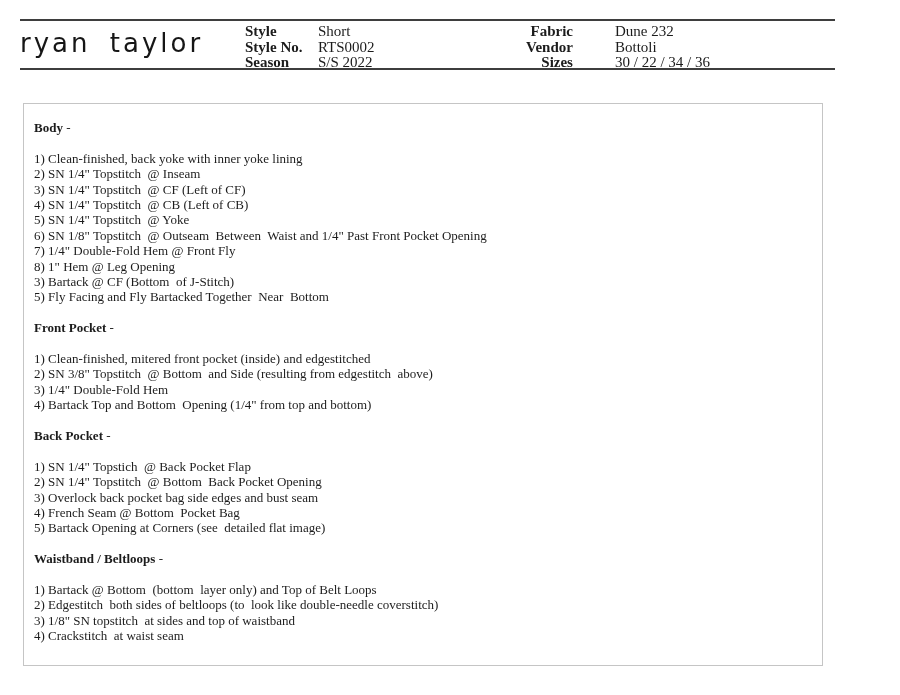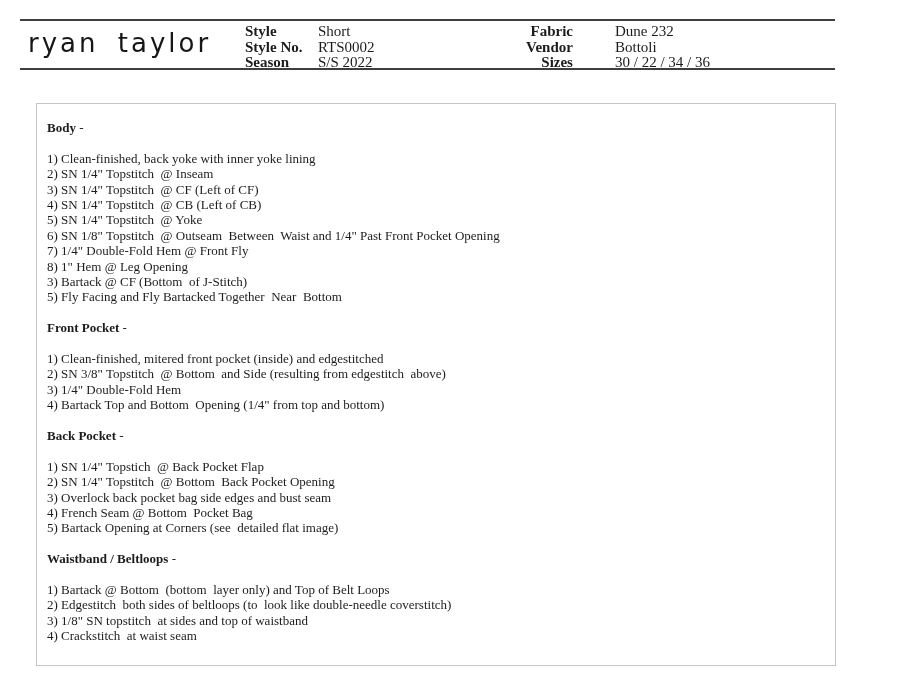--- a/index.html
+++ b/index.html
@@ -18,21 +18,21 @@
     position: absolute;
     left: 20px;
     top: 19px;
     width: 815px;
     height: 51px;
     border-top: 2px solid #3e3e3e;
     border-bottom: 2px solid #3e3e3e;
   }
   .logo {
     position: absolute;
-    left: 8px;
+    left: 0;
     top: 7px;
     font-family: "DejaVu Sans", sans-serif;
     font-size: 26px;
     font-weight: 400;
     letter-spacing: 3px;
     word-spacing: 8px;
     color: #161616;
   }
   .hcol {
     position: absolute;
@@ -43,21 +43,21 @@
   .hcol div { white-space: nowrap; }
   .hlabels { font-weight: bold; }
   .hcol.l-labels { left: 225px; }
   .hcol.l-values { left: 298px; }
   .hcol.r-labels { left: 506px; text-align: right; }
   .hcol.r-values { left: 595px; }
 
   
   .spec-box {
     position: absolute;
-    left: 36px;
+    left: 23px;
     top: 103px;
     width: 800px;
     height: 563px;
     border: 1px solid #c5c5c5;
     padding: 16px 10px 10px 10px;
     background: #ffffff;
   }
   .spec-box, .spec-box * {
     font-size: 13px;
     line-height: 15.4px;

